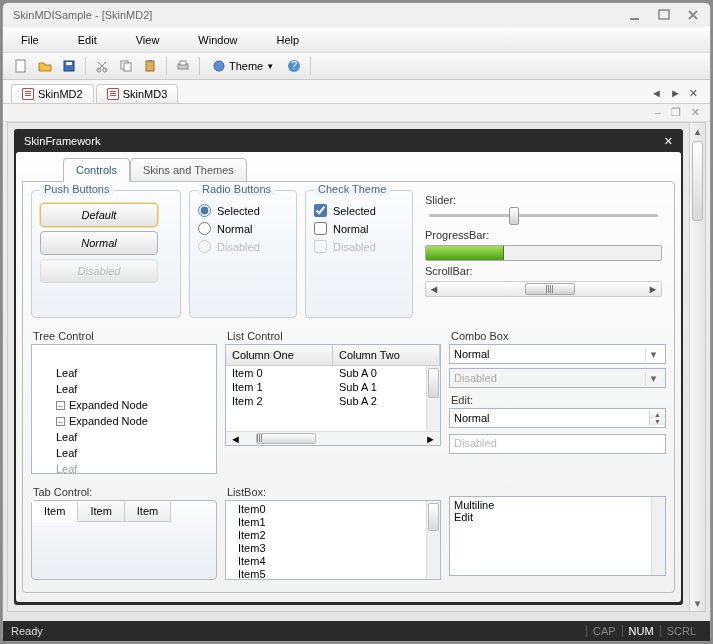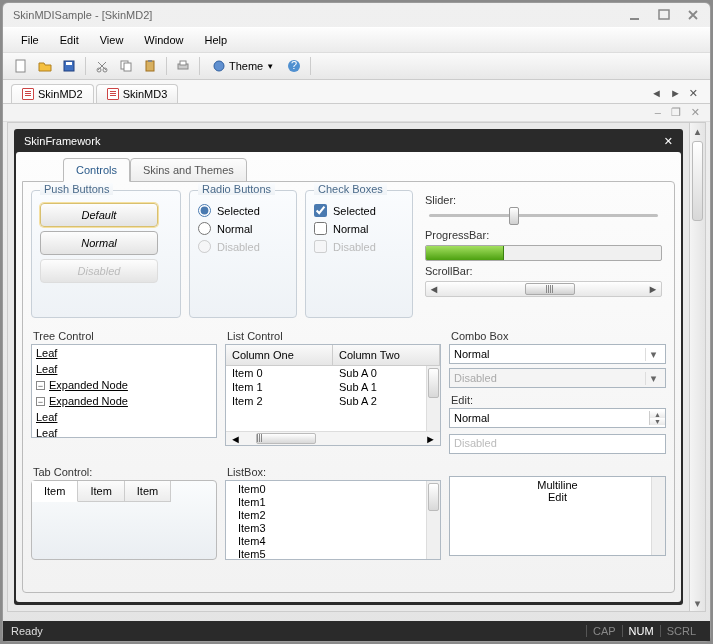--- a/index.html
+++ b/index.html
@@ -5,21 +5,21 @@
 * { box-sizing: border-box; margin: 0; padding: 0; font-family: "Segoe UI", Tahoma, sans-serif; font-size: 11px; }
 body { background: #8a8a8a; width: 713px; height: 644px; overflow: hidden; }
 
 
 .window { background: linear-gradient(#f0f0f0, #e4e4e4); border: 1px solid #9a9a9a; border-radius: 6px; margin: 2px; height: 640px; position: relative; }
 .titlebar { display: flex; align-items: center; padding: 6px 10px; color: #666; }
 .titlebar .title { flex: 1; }
 .winbtns { display: flex; gap: 15px; }
 .winbtn { width: 14px; height: 12px; display: flex; align-items: center; justify-content: center; color: #888; cursor: pointer; }
 
-.menubar { display: flex; gap: 5px; padding: 4px 10px; background: linear-gradient(#fdfdfd,#ebebeb); border-top:1px solid #fff; border-bottom:1px solid #ddd; }
+.menubar { display: flex; gap: 23px; padding: 4px 10px; background: linear-gradient(#fdfdfd,#ebebeb); border-top:1px solid #fff; border-bottom:1px solid #ddd; }
 .menubar span { padding: 2px 8px; cursor: default; }
 
 .toolbar { display: flex; align-items: center; gap: 4px; padding: 3px 8px; background: linear-gradient(#fafafa,#e8e8e8); border-bottom:1px solid #ccc; }
 .tbtn { width: 20px; height: 20px; display:flex;align-items:center;justify-content:center; border-radius:3px; cursor:pointer;}
 .sep { width:1px; height:18px; background:#ccc; margin:0 2px;}
 .theme-btn { display:flex; align-items:center; gap:3px; padding:2px 6px; border-radius:3px; cursor:pointer;}
 
 .doctabs { display:flex; align-items:center; gap:2px; padding:4px 8px 0 8px; background:#f7f7f7; border-bottom:1px solid #ccc;}
 .doctab { display:flex; align-items:center; gap:4px; padding:3px 10px; background:linear-gradient(#fff,#eee); border:1px solid #ccc; border-bottom:none; border-radius:4px 4px 0 0; cursor:pointer;}
 .doctab.active { background:linear-gradient(#fff,#f5f5f5); font-weight:500;}
@@ -69,21 +69,21 @@
 
 .scrollbar{ height:16px; border:1px solid #ccc; border-radius:2px; background:linear-gradient(#fff,#e8e8e8); position:relative; display:flex;align-items:center; margin-bottom:2px;}
 .scrollbar .arr{ width:16px; text-align:center; color:#555;}
 .scrollbar .thumb{ position:absolute; left:42%; top:1px; bottom:1px; width:50px; background:linear-gradient(#fff,#d0d0d0); border:1px solid #aaa; border-radius:2px; display:flex;align-items:center;justify-content:center;}
 .grip{ display:flex; gap:1px;} .grip i{width:1px;height:8px;background:#888;}
 
 
 .sectlabel{ color:#333; margin:6px 0 2px 2px;}
 .box{ border:1px solid #b0bac4; background:#fff; }
 
-.tree{ height:94px; padding:0; overflow:hidden; font-size:11px; line-height:16px;text-decoration:underline;}
+.tree{ height:130px; padding:20px; overflow:hidden; font-size:11px; line-height:16px;}
 .tree .node{ padding-left:4px; white-space:nowrap;}
 .tree .tgl{ display:inline-block; width:9px; height:9px; border:1px solid #888; font-size:9px; line-height:8px; text-align:center; margin-right:4px; color:#555;}
 .tree-inner{padding-left:12px;}
 .tree-inner2{padding-left:24px;}
 .tree-inner3{padding-left:36px;}
 
 .listctrl{ height:102px; display:flex; flex-direction:column;}
 .lhdr{ display:flex; background:linear-gradient(#fafafa,#e6e6e6); border-bottom:1px solid #ccc;}
 .lhdr div{ flex:1; padding:4px 6px; border-right:1px solid #ccc;}
 .lbody{ flex:1; overflow:hidden; position:relative;}
@@ -106,21 +106,21 @@
 
 .tabctrl{ height:80px; border:1px solid #bbb; border-radius:4px; background:linear-gradient(#fafcfd,#eaeef2);}
 .tabctrl .tt{ display:flex; }
 .tabctrl .tt span{ padding:4px 12px; border-right:1px solid #ccc; border-bottom:1px solid #ccc; background:linear-gradient(#fcfcfc,#ececec); cursor:pointer;}
 .tabctrl .tt span.active{ background:#fff; border-bottom:1px solid #fff; font-weight:500;}
 
 .listbox{ height:80px; overflow:hidden; padding:2px 12px; line-height:13px; position:relative;}
 .listbox .vsb{ position:absolute; right:0; top:0; bottom:0; width:14px; background:#f0f0f0; border-left:1px solid #ddd;}
 .listbox .vsb .thumb{position:absolute; top:2px; left:1px; right:1px; height:28px; background:linear-gradient(#fff,#d8d8d8); border:1px solid #bbb; border-radius:2px;}
 
-.multiline{ height:80px; border:1px solid #abb6c0; background:#fff; padding:2px 4px; position:relative;text-align:center;}
+.multiline{ height:80px; border:1px solid #abb6c0; background:#fff; padding:2px 4px; position:relative;}
 .multiline .vsb{ position:absolute; right:0; top:0; bottom:0; width:14px; background:#f0f0f0; border-left:1px solid #ddd;}
 
 .statusbar{ position:absolute; bottom:0; left:0; right:0; height:20px; background:#2a2a2a; color:#ddd; display:flex; align-items:center; padding:0 8px; font-size:11px;}
 .statusbar .sp{ flex:1;}
 .statusbar .ind{ padding:0 6px; border-left:1px solid #555; color:#888;}
 .statusbar .ind.active{ color:#fff;}
 
 
 .docicon{width:12px;height:12px;background:#fff;border:1px solid #c44;border-radius:1px;position:relative;}
 .docicon::after{content:"";position:absolute;top:2px;left:2px;right:2px;height:1px;background:#c44;box-shadow:0 2px #c44,0 4px #c44;}
@@ -285,21 +285,21 @@
                     <input type="radio" style="">
                     <span>Normal</span>
                   </label>
                 <label class="radio disabled-text">
                     <input type="radio" disabled="" style="">
                     <span>Disabled</span>
                   </label>
               </div>
 
               <div class="group" style="width:108px;">
-                <legend>Check Boxes</legend>
+                <legend>Check Theme</legend>
                 <label class="check">
                     <input type="checkbox" checked="" style="">
                     <span>Selected</span>
                   </label>
                 <label class="check">
                     <input type="checkbox" style="">
                     <span>Normal</span>
                   </label>
                 <label class="check disabled-text">
                     <input type="checkbox" disabled="" style="">

